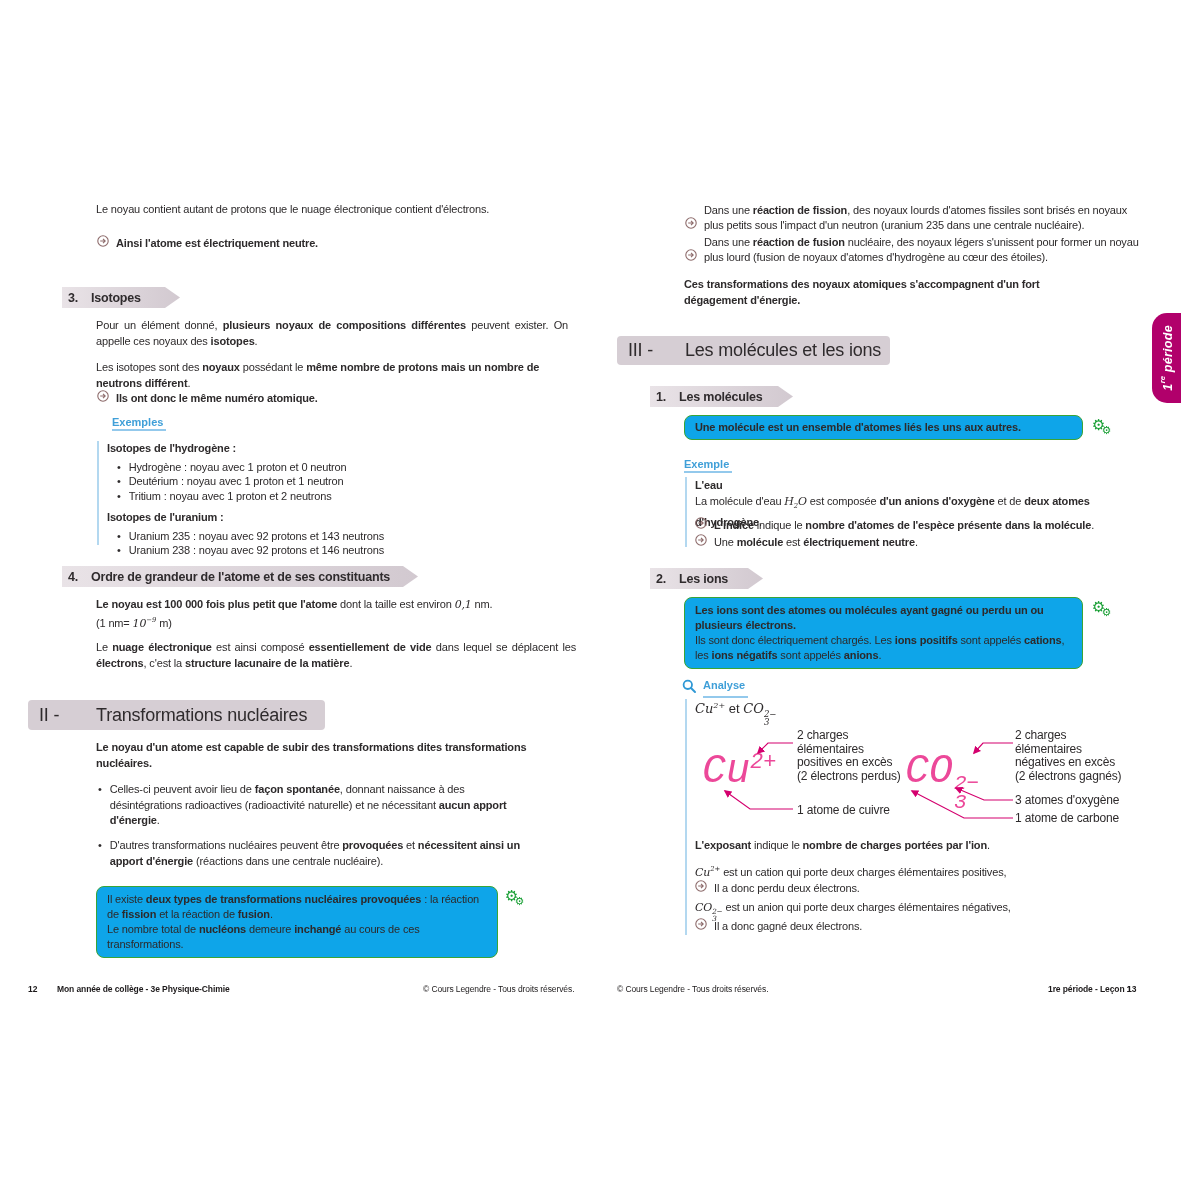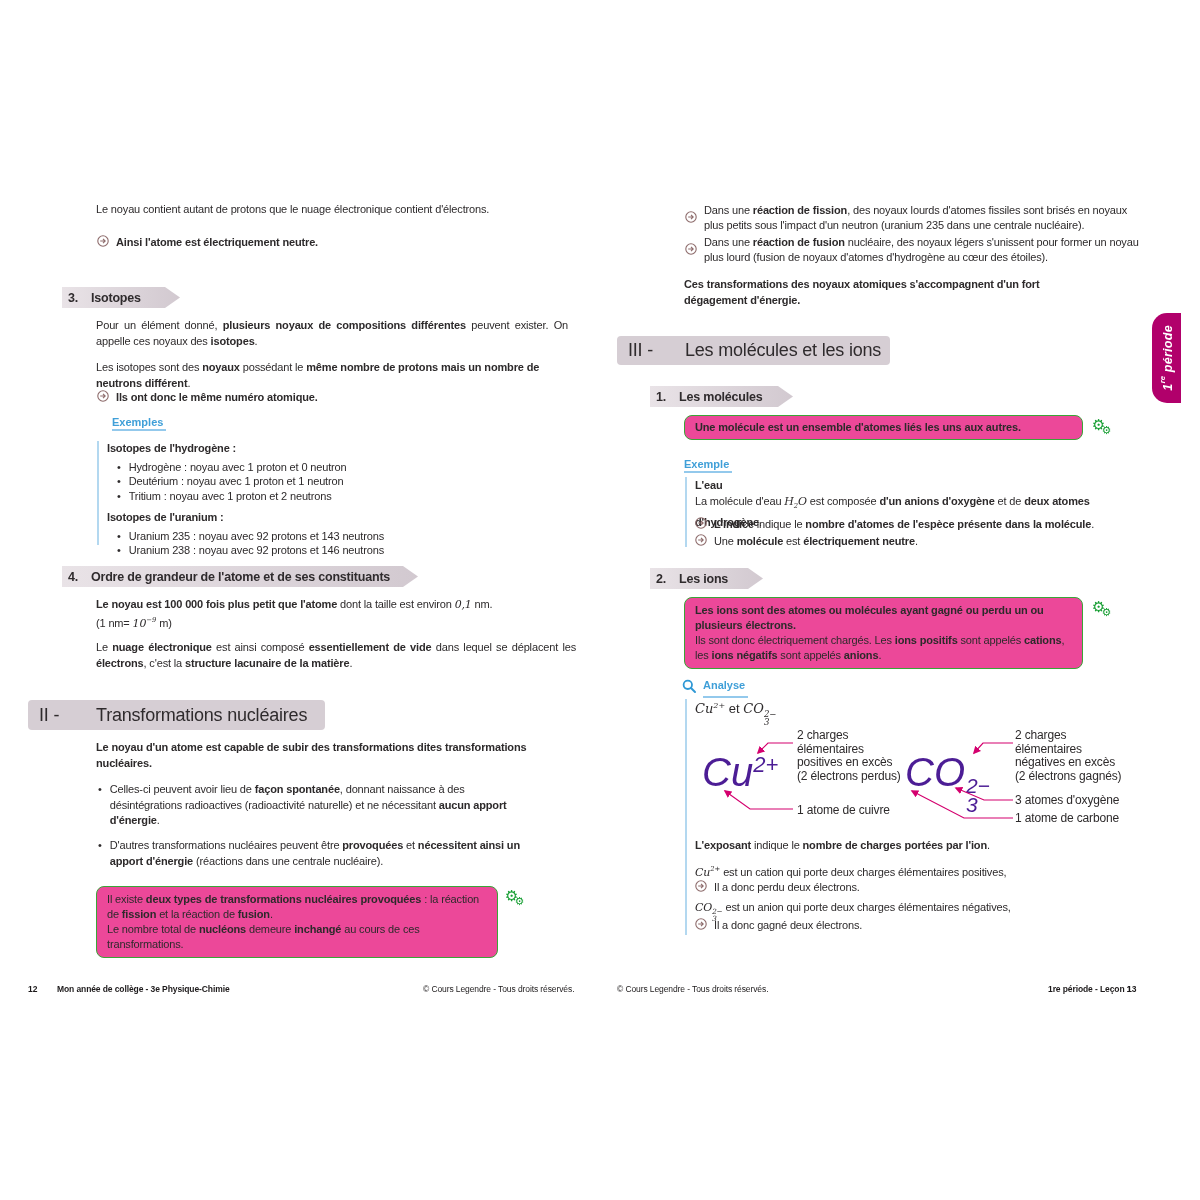--- a/index.html
+++ b/index.html
@@ -18,40 +18,40 @@
         font-weight:bold;color:#2f2b2d;letter-spacing:-0.2px;
         background:linear-gradient(90deg,#e9e3e7,#d2c9d0);
         clip-path:polygon(0 0,calc(100% - 15px) 0,100% 50%,calc(100% - 15px) 100%,0 100%);}
   .chev .num{flex:none;width:29px;padding-left:6px;box-sizing:border-box;}
   
   .h1box{position:absolute;background:#d6ced4;border-radius:4px;display:flex;
          align-items:center;font-size:18px;color:#2f2b2d;letter-spacing:-0.2px;}
   .h1box .rn{flex:none;width:68px;padding-left:11px;box-sizing:border-box;}
   
   .greenbox{position:absolute;border:1.5px solid #3aa437;border-radius:8px;
-            background:#ec4899;font-size:11px;line-height:15px;letter-spacing:-0.15px;
+            background:#0ea5e9;font-size:11px;line-height:15px;letter-spacing:-0.15px;
             padding:5px 10px;box-sizing:border-box;}
   
   .bluelabel{color:#3f9fd8;font-size:11px;font-weight:bold;
              border-bottom:2px solid #93c9ec;padding:0 3px 1px 0;display:inline-block;}
   .vbar{position:absolute;width:2px;background:#b3d8f0;}
   
-  .callout{position:absolute;display:flex;gap:7px;align-items:center;
+  .callout{position:absolute;display:flex;gap:7px;align-items:flex-end;
            font-size:11px;line-height:15px;letter-spacing:-0.15px;}
   .callout .ic{flex:none;margin-top:1px;}
   
   .bul{display:flex;gap:8px;font-size:11px;line-height:14.5px;letter-spacing:-0.15px;}
   .bul .d{flex:none;}
   
   .gears{position:absolute;color:#189f34;font-family:"DejaVu Sans",sans-serif;line-height:1;}
   .gears .g1{font-size:15px;}
   .gears .g2{font-size:11px;position:relative;left:-4px;top:4px;}
   
-  .bigf{position:absolute;font-family:Liberation Sans, sans-serif;font-style:italic;
-        font-size:40px;line-height:1;color:#4c1d95;}
+  .bigf{position:absolute;font-family:Liberation Mono, monospace;font-style:italic;
+        font-size:40px;line-height:1;color:#ec4899;}
   .bigf sup{font-size:22px;}
   .costk{display:inline-flex;flex-direction:column;font-size:21px;line-height:19px;
          vertical-align:-7px;margin-left:1px;}
   .dlabel{position:absolute;font-size:12px;line-height:13.5px;letter-spacing:-0.15px;
           white-space:pre-line;}
   
   .foot{position:absolute;top:984px;font-size:8.5px;letter-spacing:-0.1px;color:#1d1a1b;}
   .foot.bold{font-weight:bold;}
   .foot.it{}
   

